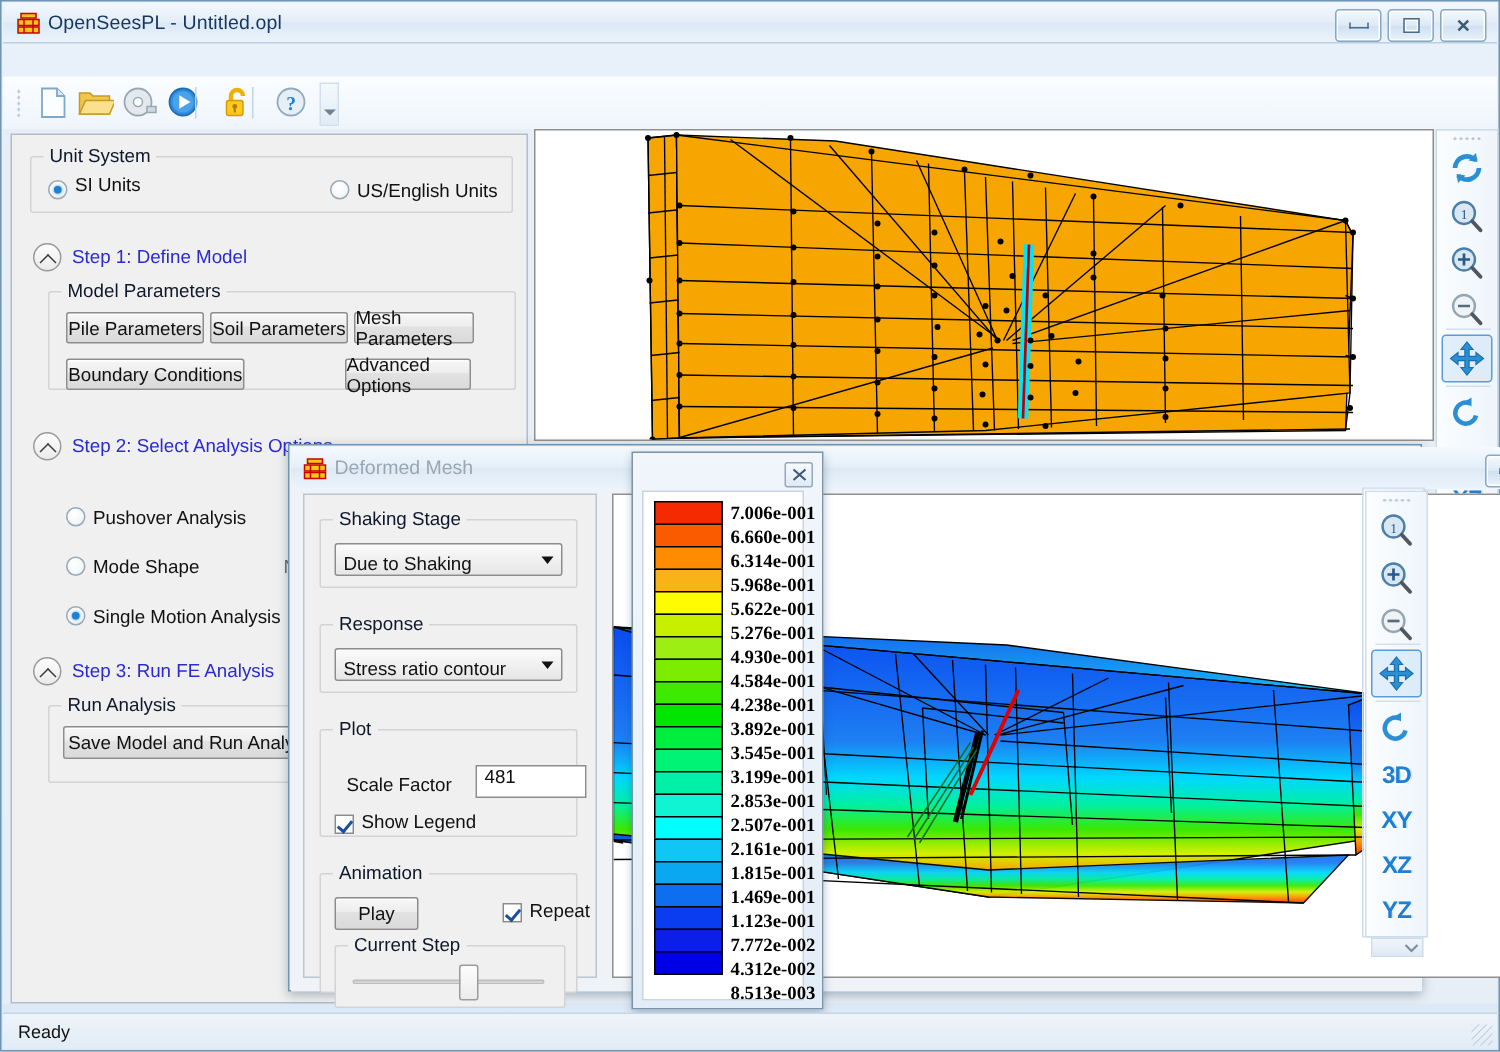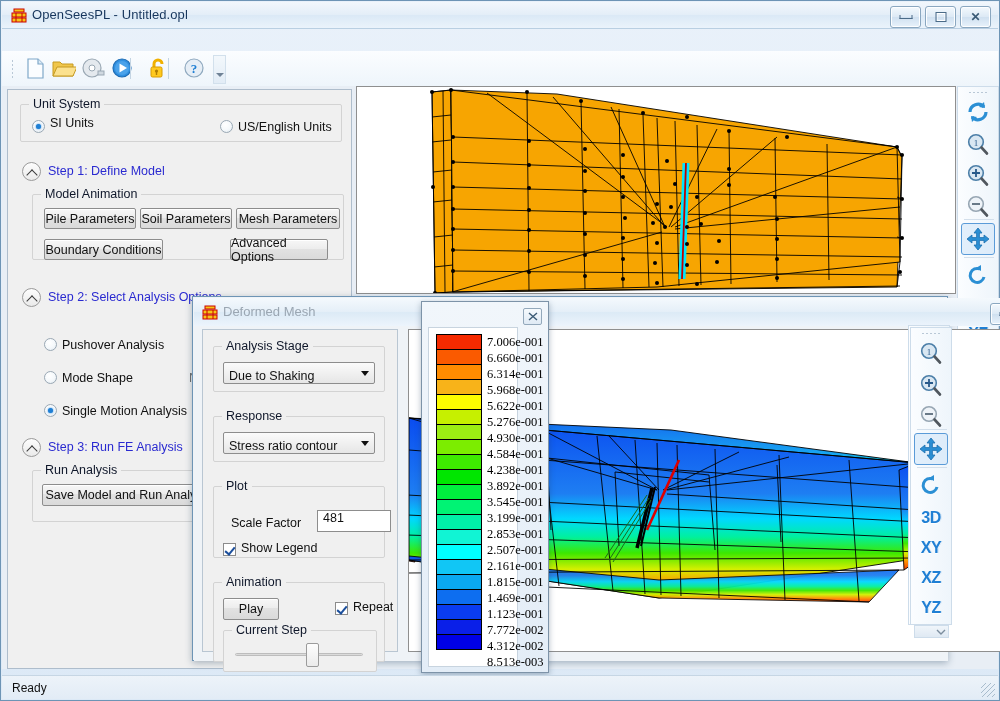--- a/index.html
+++ b/index.html
@@ -167,22 +167,22 @@
     position:absolute;left:420px;top:300px;width:128px;height:372px;
     background:linear-gradient(180deg,#f1f6fb,#e3edf7);
     border:1px solid #7d93a8;box-sizing:border-box;
     box-shadow:0 2px 6px rgba(30,60,90,.35);
   }
   .legend-close{position:absolute;right:6px;top:6px;width:17px;height:15px;
     border:1px solid #93a8bb;border-radius:2px;
     background:linear-gradient(180deg,#f6fafd,#dfeaf5);
     display:flex;align-items:center;justify-content:center;font-size:10px;color:#4a6b88;}
   .legend-inner{
-    position:absolute;left:6px;top:25px;width:90px;height:340px;background:#fff;
-    border:1px solid #c8d4df;box-sizing:border-box;
+    position:absolute;left:6px;top:25px;width:108px;height:340px;background:#fff;
+    border:1px solid #c8d4df;box-sizing:border-box;font-weight:bold;
   }
   .swatchcol{position:absolute;left:7px;top:6px;width:46px;}
   .swatch{width:46px;height:16px;border:1px solid #000;box-sizing:border-box;margin-bottom:-1px;}
   .valcol{position:absolute;left:58px;top:-1px;}
   .val{height:16px;font-family:"Liberation Serif",serif;font-size:12.5px;color:#000;
     line-height:16px;white-space:nowrap;}
   
   .statusbar{
     position:absolute;left:1px;bottom:1px;width:996px;height:24px;
     background:linear-gradient(180deg,#edf3f9,#e2ecf6);border-top:1px solid #c6d6e4;
@@ -283,27 +283,27 @@
       <span class="grp-title">Unit System</span>
     </div>
     <span class="radio on" style="left:24px;top:30px;"></span>
     <span class="radlabel" style="left:42px;top:26px;">SI Units</span>
     <span class="radio" style="left:212px;top:30px;"></span>
     <span class="radlabel" style="left:230px;top:30px;">US/English Units</span>
 
     <span class="stepchev" style="left:14px;top:72px;"></span>
     <span class="steptext" style="left:40px;top:74px;">Step 1: Define Model</span>
     <div class="grp" style="left:24px;top:104px;width:310px;height:64px;">
-      <span class="grp-title">Model Animation</span>
+      <span class="grp-title">Model Parameters</span>
     </div>
     <div class="btn" style="left:36px;top:118px;width:92px;height:21px;">Pile Parameters</div>
     <div class="btn" style="left:132px;top:118px;width:92px;height:21px;">Soil Parameters</div>
-    <div class="btn" style="left:228px;top:118px;width:104px;height:21px;">Mesh Parameters</div>
+    <div class="btn" style="left:228px;top:118px;width:80px;height:21px;">Mesh Parameters</div>
     <div class="btn" style="left:36px;top:149px;width:119px;height:21px;">Boundary Conditions</div>
-    <div class="btn" style="left:222px;top:149px;width:98px;height:21px;">Advanced Options</div>
+    <div class="btn" style="left:222px;top:149px;width:84px;height:21px;">Advanced Options</div>
 
     <span class="stepchev" style="left:14px;top:198px;"></span>
     <span class="steptext" style="left:40px;top:200px;">Step 2: Select Analysis Options</span>
     <span class="radio" style="left:36px;top:248px;"></span>
     <span class="radlabel" style="left:54px;top:248px;">Pushover Analysis</span>
     <span class="radio" style="left:36px;top:281px;"></span>
     <span class="radlabel" style="left:54px;top:281px;">Mode Shape</span>
     <span class="radlabel" style="left:181px;top:281px;color:#6d6d6d;">N</span>
     <span class="radio on" style="left:36px;top:314px;"></span>
     <span class="radlabel" style="left:54px;top:314px;">Single Motion Analysis</span>
@@ -535,21 +535,21 @@
             <span class="g" style="font-size:12px;font-weight:bold;">✕</span>
           </div>
       </div>
     </div>
 
     <div class="dlg-body">
 
       <div class="dlg-left">
 
         <div class="grp" style="left:10px;top:16px;width:170px;height:44px;background:#f0f0f0;">
-          <span class="grp-title">Analysis Stage</span>
+          <span class="grp-title">Shaking Stage</span>
         </div>
         <div class="combo" style="left:20px;top:32px;width:152px;">
           <span>Due to Shaking</span>
           <span class="arrowbox">
               <span class="arrow"></span>
             </span>
         </div>
 
         <div class="grp" style="left:10px;top:86px;width:170px;height:44px;background:#f0f0f0;">
           <span class="grp-title">Response</span>

